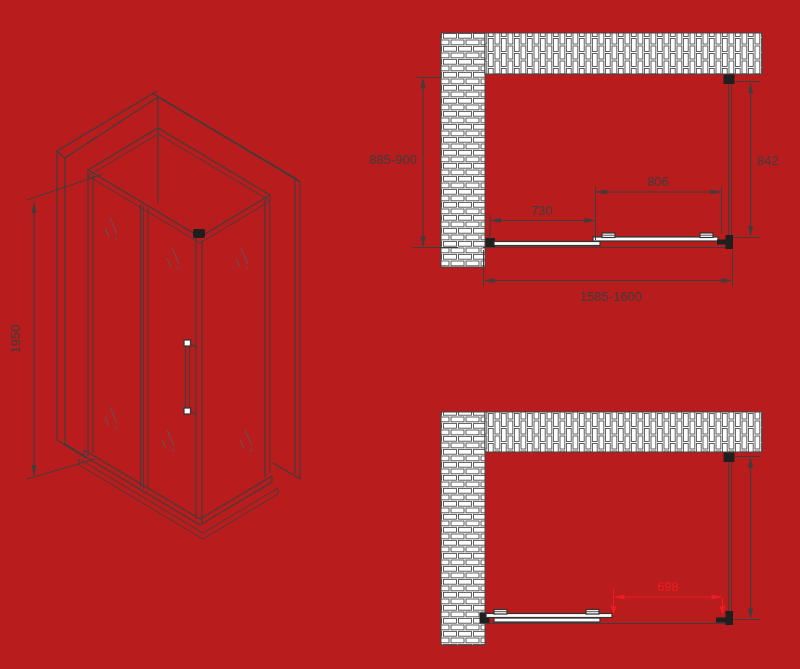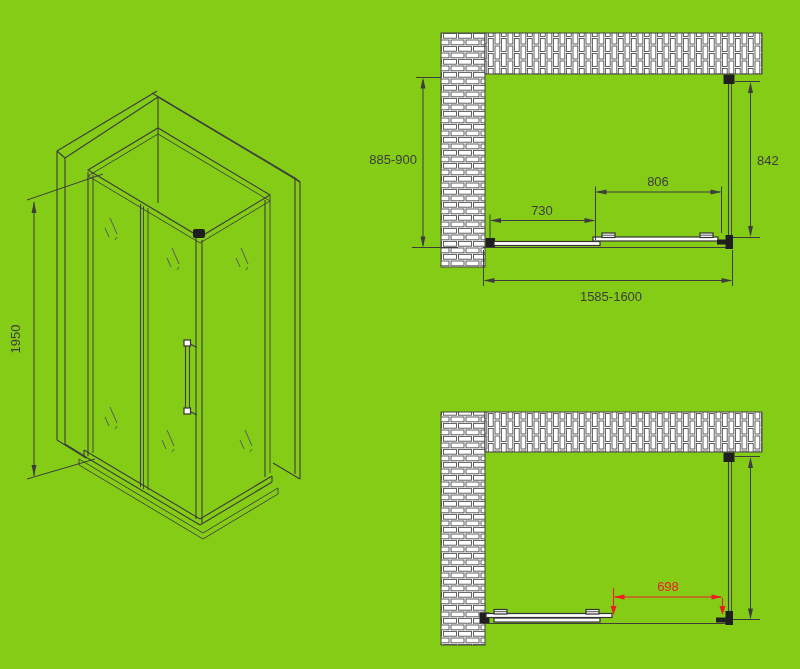--- a/index.html
+++ b/index.html
@@ -1,16 +1,16 @@
 <!DOCTYPE html>
 <html><head>
 <meta charset="utf-8">
 <style>
   html,body{margin:0;padding:0;background:#ffffff;}
-  .canvas{position:relative;width:800px;height:669px;background:#84cc16;overflow:hidden;}
+  .canvas{position:relative;width:800px;height:669px;background:#b91c1c;overflow:hidden;}
   svg{display:block;}
   text{font-family:"Liberation Sans","DejaVu Sans",sans-serif;font-size:13px;fill:#3d3d3d;}
   text.red{fill:#ed1c24;}
   .ln{stroke:#3d3d3d;stroke-width:1.1;fill:none;}
   .lnthin{stroke:#3d3d3d;stroke-width:0.9;fill:none;}
   .dim{stroke:#3d3d3d;stroke-width:1;fill:none;}
   .dimred{stroke:#ed1c24;stroke-width:1.1;fill:none;}
   .prof{fill:#ffffff;stroke:#333333;stroke-width:1.2;}
   .dark{fill:#1f1f1f;stroke:none;}
   .arr{fill:#3d3d3d;stroke:none;}

